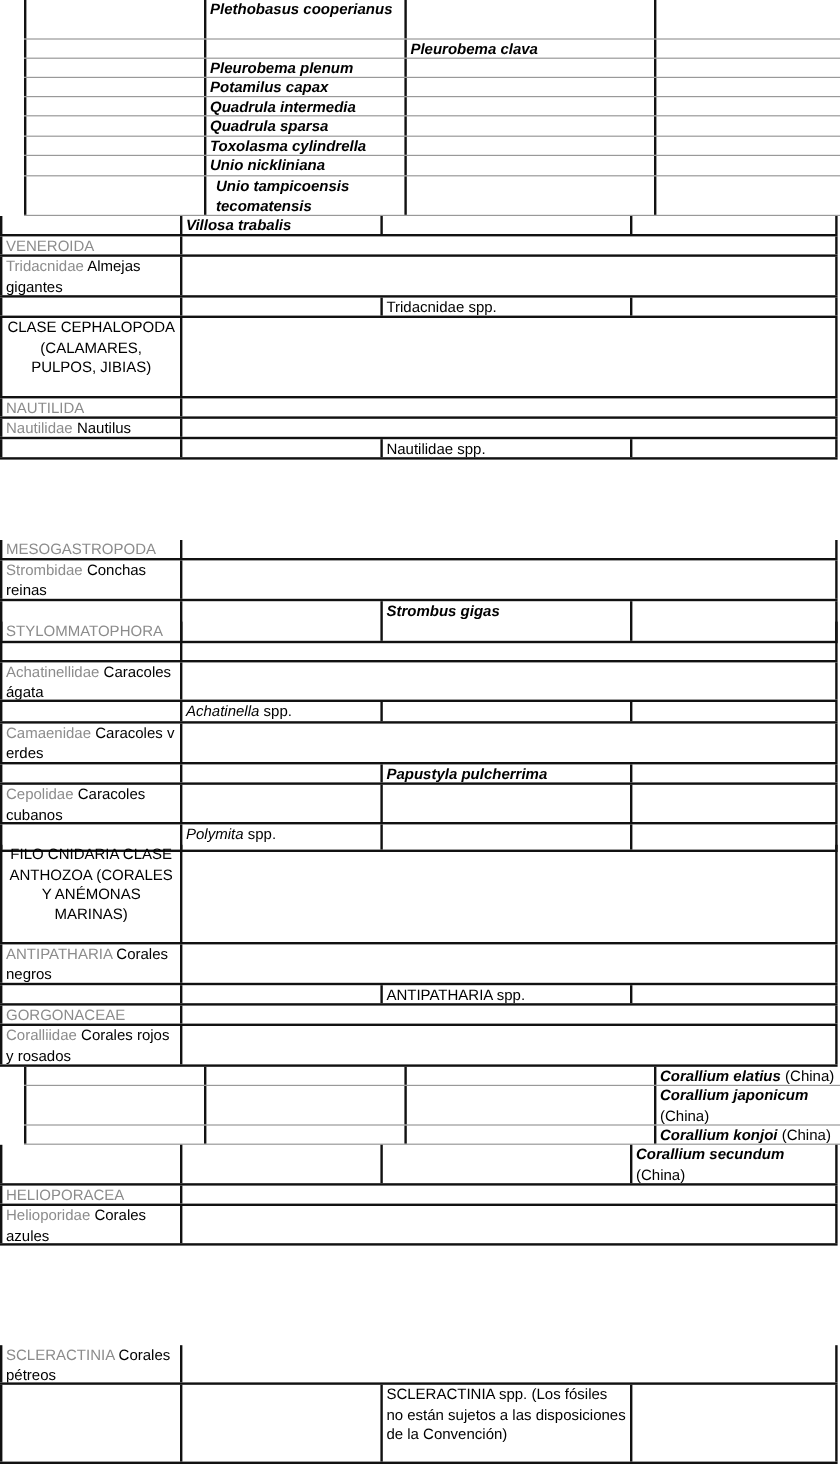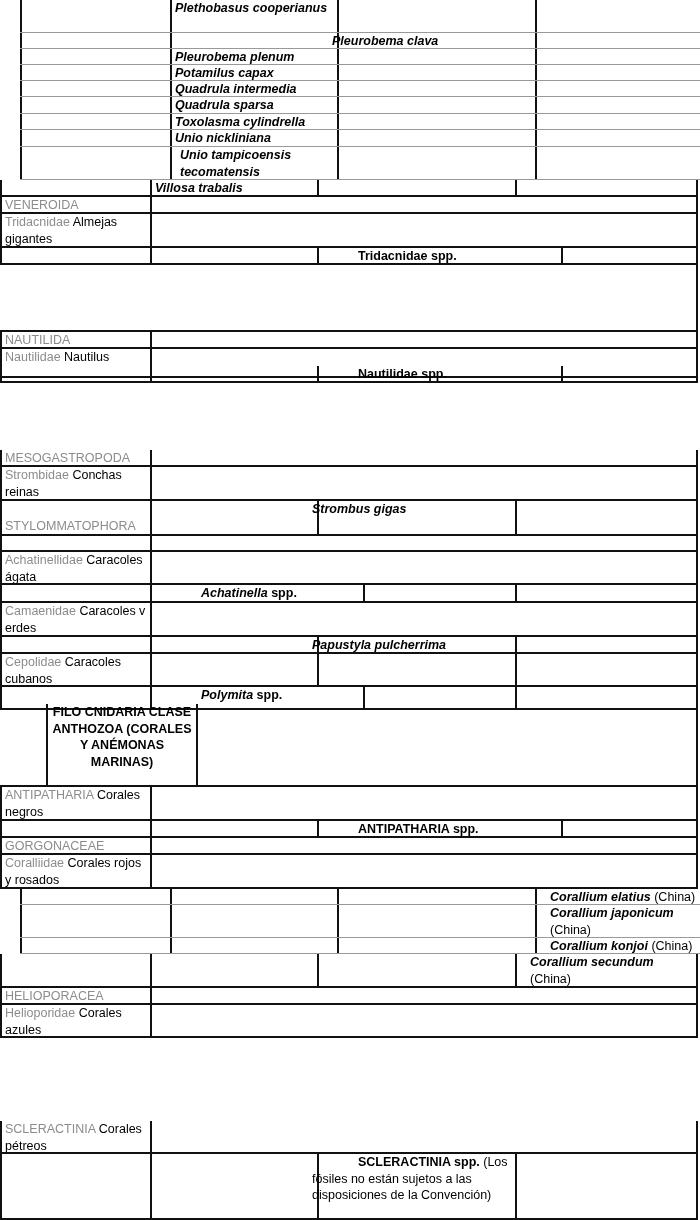--- a/index.html
+++ b/index.html
@@ -6,26 +6,26 @@
   body { width:700px; height:1220px; position:relative; overflow:hidden;
          font-family:"Liberation Sans", sans-serif; font-size:12.5px; color:#000; }
   #tbl { position:absolute; left:0; top:0; width:700px; height:1220px; }
   .row { position:absolute; left:0; width:698px; box-sizing:border-box; }
   .cell { position:absolute; top:0; bottom:0; box-sizing:border-box;
           padding:0 3px; line-height:16.5px; overflow:hidden; }
   .row.thick { border-bottom:2px solid #111; }
   .row.thin  { border-bottom:1px solid #999;margin-left:20px; }
   .c1 { left:0; width:152px; border-left:2px solid #111; border-right:2px solid #111; }
   .c2 { left:152px; width:167px; border-right:2px solid #111; }
-  .c3 { left:309px; width:208px; border-right:2px solid #111; }
+  .c3 { left:319px; width:208px; border-right:2px solid #111; }
   .c4 { left:527px; width:171px; border-right:2px solid #111; }
   .span { left:152px; width:546px; border-right:2px solid #111; }
   .grey { color:#8c8c8c; }
   .bi { font-weight:bold; font-style:italic; }
-  .b { font-weight:bold;margin-left:46px; }
+  .b { font-weight:normal; }
   .i { font-style:italic; }
   .center { text-align:center; }
   .indent { padding-left:8px; }
 </style>
 </head>
 <body>
 
 <div id="tbl">
 
   <div class="row thin" style="top:0;height:33px">
@@ -104,29 +104,30 @@
   </div>
 
   <div class="row thick" style="top:248px;height:17px">
     <div class="cell c1"></div>
     <div class="cell c2"></div>
     <div class="cell c3 b">Tridacnidae spp.</div>
     <div class="cell c4"></div>
   </div>
 
   <div class="row thick" style="top:265px;height:67px">
+    <div class="cell c1 b center">CLASE CEPHALOPODA (CALAMARES, PULPOS, JIBIAS)</div>
     <div class="cell span"></div>
   </div>
 
   <div class="row thick" style="top:332px;height:17px">
     <div class="cell c1 grey">NAUTILIDA</div>
     <div class="cell span"></div>
   </div>
 
-  <div class="row thick" style="top:349px;height:29px">
+  <div class="row thick" style="top:349px;height:17px">
     <div class="cell c1"><span class="grey">Nautilidae</span> <span>Nautilus</span></div>
     <div class="cell span"></div>
   </div>
 
   <div class="row thick" style="top:366px;height:17px">
     <div class="cell c1"></div>
     <div class="cell c2"></div>
     <div class="cell c3 b">Nautilidae spp.</div>
     <div class="cell c4"></div>
   </div>

